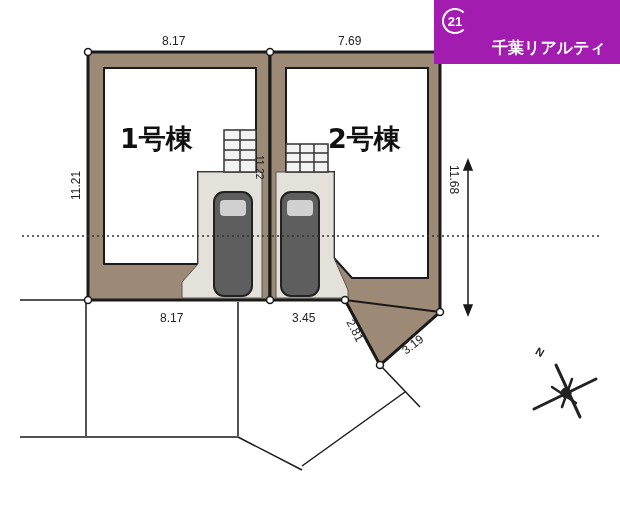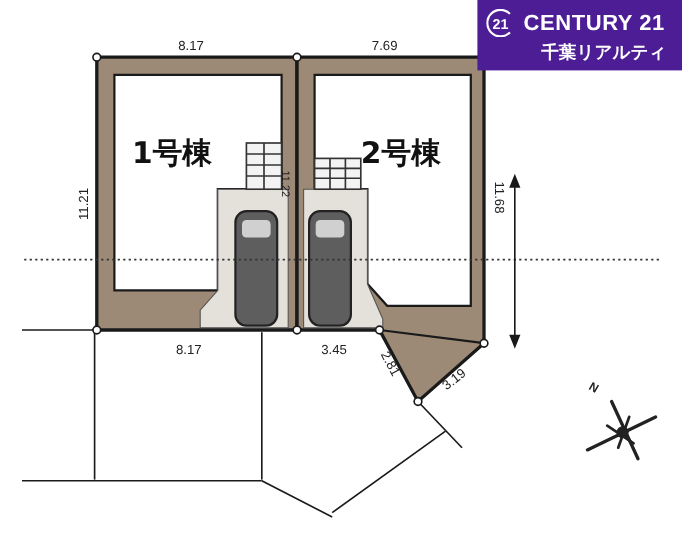--- a/index.html
+++ b/index.html
@@ -1,20 +1,20 @@
 <!DOCTYPE html>
 <html><head>
 <meta charset="utf-8">
 <style>
   html, body { margin:0; padding:0; background:#ffffff; }
   body { width:620px; height:509px; position:relative; overflow:hidden; font-family:"Liberation Sans", sans-serif; }
   #plan { position:absolute; left:0; top:0; width:620px; height:509px; }
   .dim { font-family:"Liberation Sans", sans-serif; font-size:12px; fill:#222; }
   .lot-label { font-family:"DejaVu Sans", sans-serif; font-weight:bold; font-size:27px; fill:#111; }
-  .logo { position:absolute; left:434px; top:0; width:186px; height:64px; background:#4c1d95; color:#fff; }
+  .logo { position:absolute; left:434px; top:0; width:186px; height:64px; background:#a21caf; color:#fff; }
   .logo-row { position:absolute; left:8px; top:8px; display:flex; align-items:center; }
   .logo-circle { width:22px; height:22px; border:2px solid #fff; border-radius:50%; border-right-color:transparent; display:flex; align-items:center; justify-content:center; font-weight:bold; font-size:13px; font-family:"Liberation Sans", sans-serif; }
   .logo-text { margin-left:8px; font-size:20px; font-weight:bold; letter-spacing:0.5px; font-family:"Liberation Sans", sans-serif; }
   .logo-sub { position:absolute; left:58px; top:38px; font-size:16px; font-weight:bold; font-family:"DejaVu Sans", sans-serif; }
 </style>
 </head>
 <body>
 
 <svg id="plan" viewBox="0 0 620 509" xmlns="http://www.w3.org/2000/svg">
 
@@ -111,16 +111,15 @@
     <line x1="-14" y1="-6" x2="10" y2="10" stroke-width="2.5"></line>
     <line x1="-4" y1="14" x2="6" y2="-14" stroke-width="2.5"></line>
     <circle cx="0" cy="0" r="5" fill="#222"></circle>
   </g>
   <text x="536" y="356" class="dim" transform="rotate(30 540 352)" style="font-size:11px;font-weight:bold">N</text>
 </svg>
 
 <div class="logo">
   <div class="logo-row">
     <div class="logo-circle">21</div>
-    <div class="logo-text">CENTURY 21</div>
   </div>
   <div class="logo-sub">千葉リアルティー</div>
 </div>
 
 </body></html>

